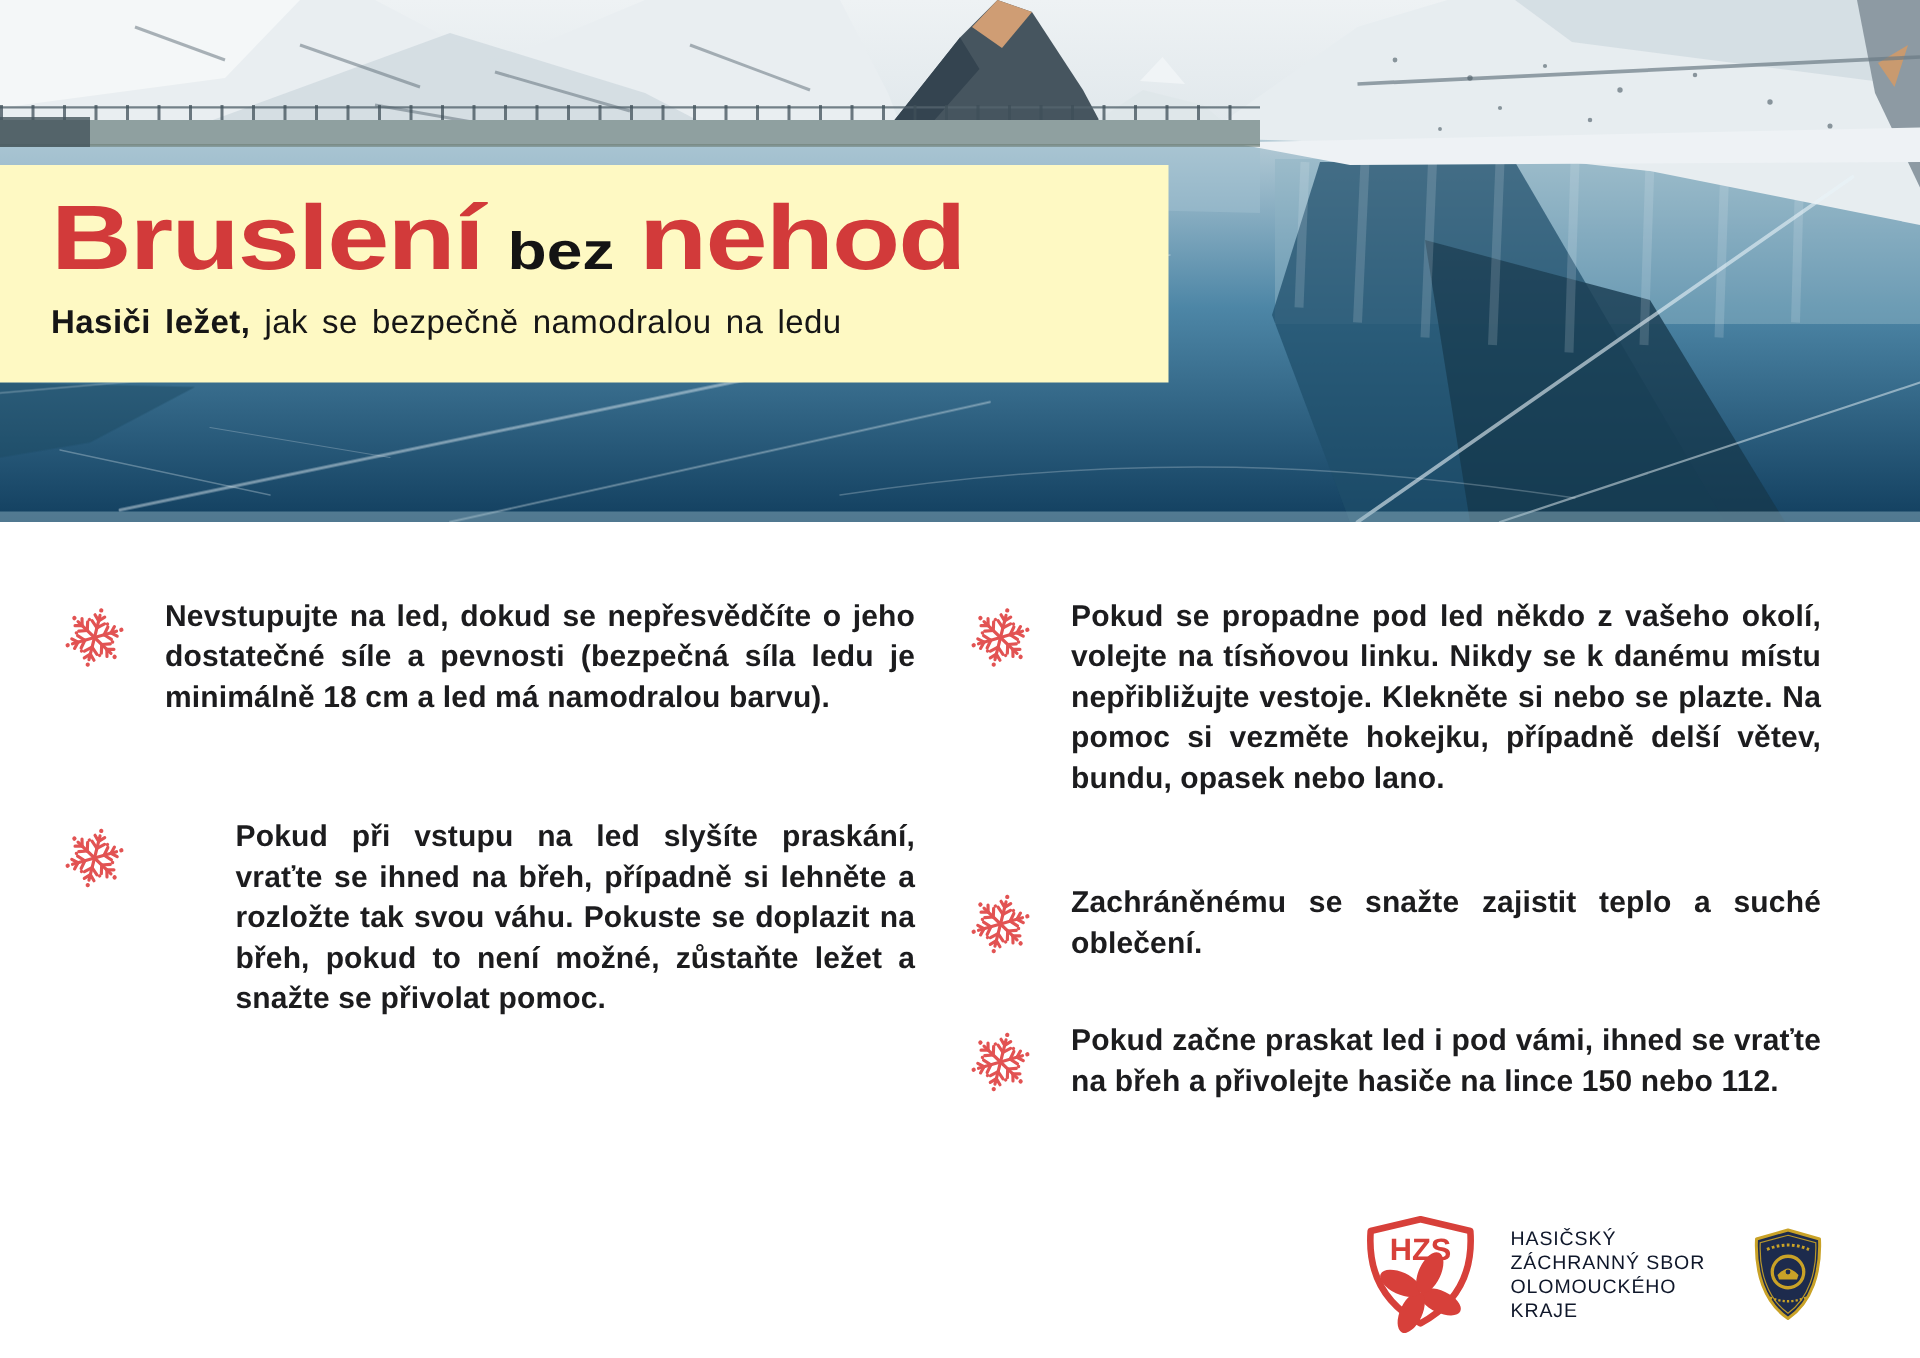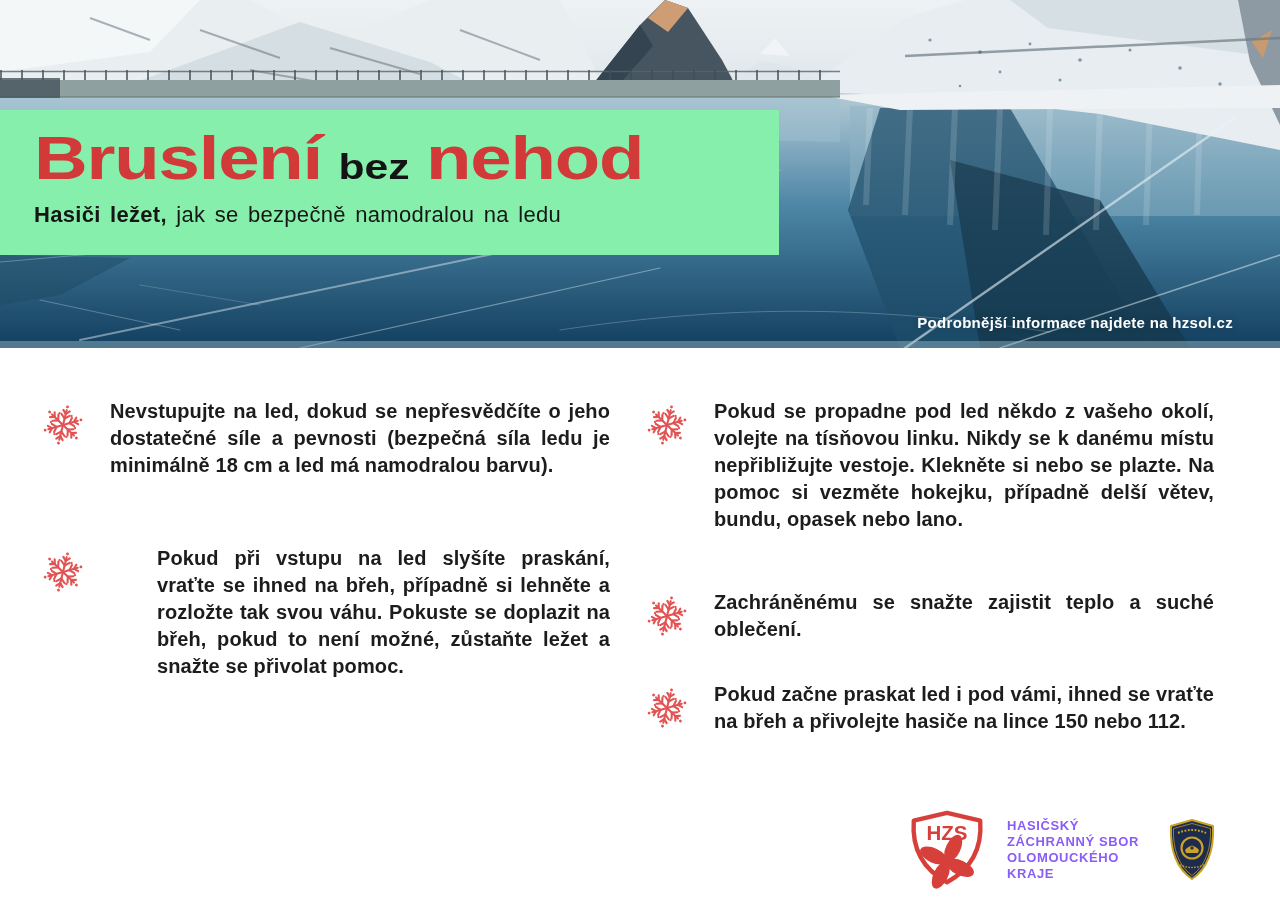--- a/index.html
+++ b/index.html
@@ -10,21 +10,21 @@
     font-family:"Liberation Sans", sans-serif;
   }
 
   
   .photo { position:absolute; left:0; top:0; width:1280px; height:348px; }
   .photo svg { display:block; width:100%; height:100%; }
 
   
   .title-box {
     position:absolute; left:0; top:110px; width:779px; height:145px;
-    background:#86efac; padding:16px 0 0 34px;
+    background:#fef9c3; padding:16px 0 0 34px;
   }
   .title-line {
     display:inline-block; transform:scaleX(1.22); transform-origin:left center;
     white-space:nowrap; letter-spacing:-1px; line-height:1.05;
   }
   .title-red  { color:#d23a3a; font-size:61px; font-weight:bold; }
   .title-dark { color:#141414; font-size:35px; font-weight:bold; margin:0 10px; letter-spacing:0; }
   .subtitle { margin-top:12px; font-size:22px; color:#161616; letter-spacing:.3px; word-spacing:3px; }
   .subtitle .lead { font-weight:bold; }
 
@@ -46,21 +46,21 @@
   .flake { width:42px; height:42px; flex:0 0 42px; margin-top:6px; margin-right:26px; }
   .tip-text {
     flex:1; font-size:20px; line-height:27px; font-weight:bold; color:#1c1c1e;
     text-align:justify; letter-spacing:.1px;
   }
 
   
   .footer { position:absolute; left:903px; top:808px; display:flex; align-items:center; }
   .hzs-logo { width:88px; height:84px; }
   .org-name { margin-left:16px; width:136px; }
-  .org-line { color:#8b5cf6; font-weight:bold; font-size:13px; line-height:16px; letter-spacing:.6px; }
+  .org-line { color:#0f172a; font-weight:normal; font-size:13px; line-height:16px; letter-spacing:.6px; }
   .badge { width:50px; height:66px; margin-left:24px; }
 </style>
 </head>
 <body>
 
 <svg width="0" height="0" style="position:absolute" aria-hidden="true">
   <defs>
     <g id="flakeArm" stroke="#e25353" stroke-width="2.2" stroke-linecap="round">
       <line x1="0" y1="0" x2="0" y2="-16"></line>
       <line x1="0" y1="-7" x2="-4.5" y2="-11"></line>
@@ -179,21 +179,20 @@
         <path d="M300,348 L660,268" stroke-width="1.2" opacity="0.4"></path>
         <path d="M480,215 L780,170" stroke-width="1" opacity="0.35"></path>
         <path d="M0,262 L300,236" stroke-width="1" opacity="0.3"></path>
         <path d="M560,330 C760,300 900,310 1050,332" stroke-width="1" opacity="0.25"></path>
         <path d="M40,300 L180,330" stroke-width="1" opacity="0.3"></path>
         <path d="M140,285 L260,305" stroke-width="0.8" opacity="0.25"></path>
       </g>
       <rect x="0" y="341" width="1280" height="7" fill="#9dbecd" opacity="0.45"></rect>
     </svg>
 
-    <div class="info-note">Podrobnější informace najdete na hzsol.cz</div>
   </div>
 
   <div class="title-box">
     <div class="title-line">
       <span class="title-red">Bruslení</span>
       <span class="title-dark">bez</span>
       <span class="title-red">nehod</span>
     </div>
     <div class="subtitle">
       <span class="lead">Hasiči ležet,</span><span> jak se bezpečně namodralou na ledu</span>

